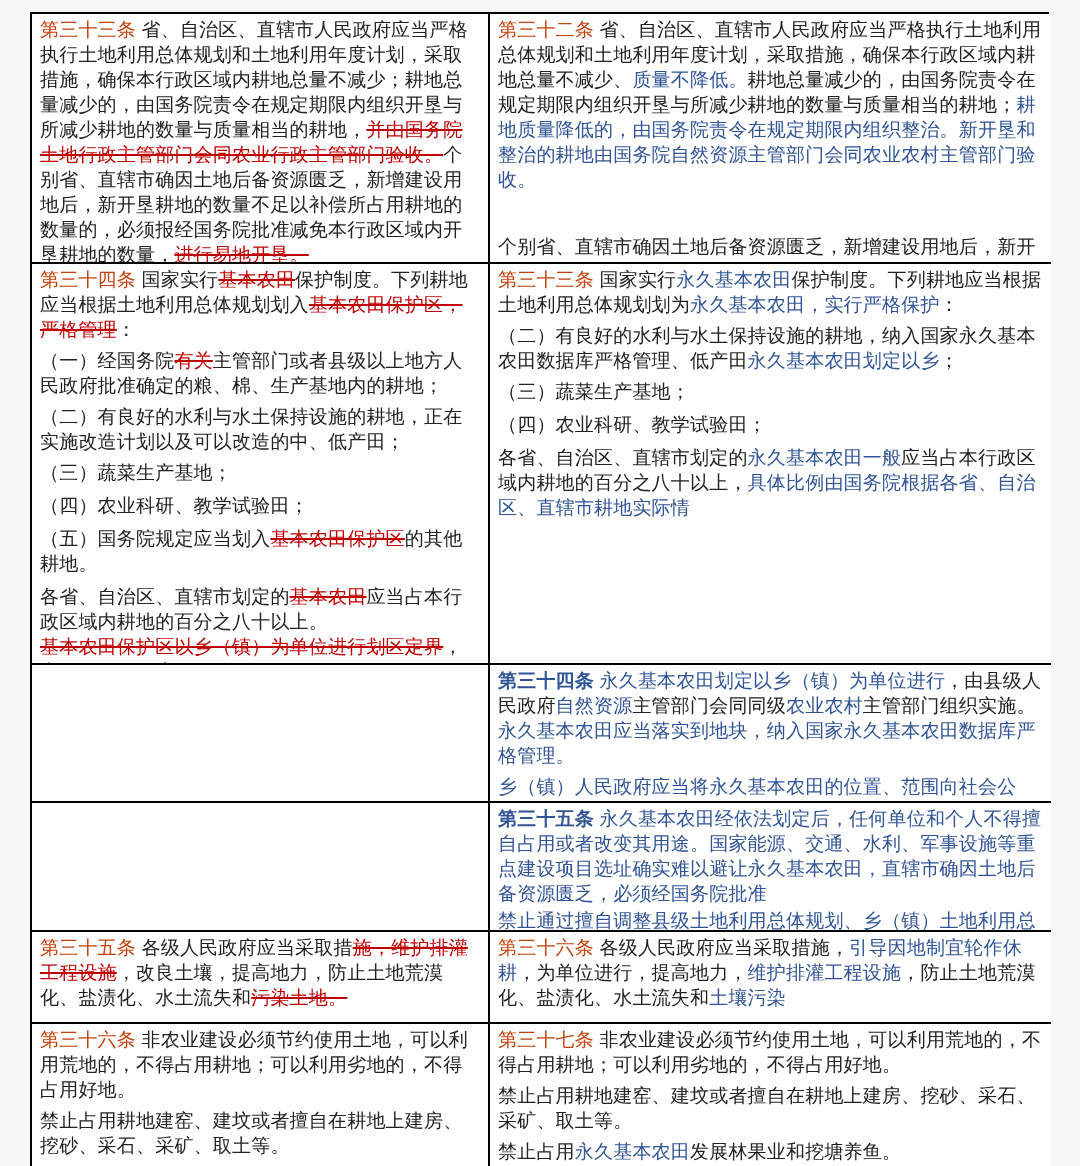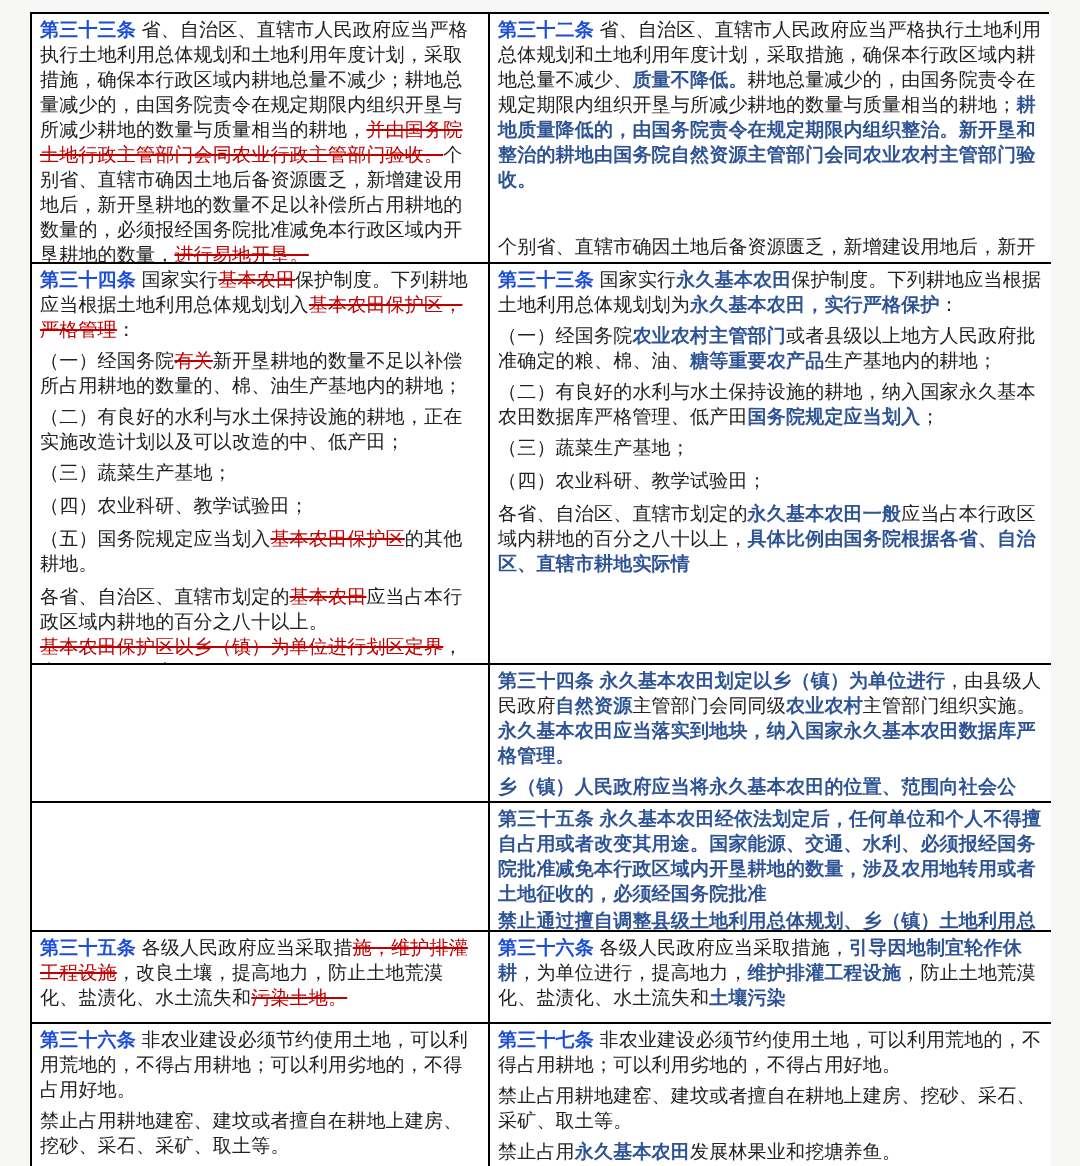--- a/index.html
+++ b/index.html
@@ -31,72 +31,71 @@
     letter-spacing:0.2px;
   }
   .cell-left{border-right:2px solid #000;}
   .cell.last-row{border-bottom:none;}
   .para{margin:0;}
   .para + .para{margin-top:6px;}
   .para.sp-none{margin-top:0;}
   .para.sp-tight{margin-top:2px;}
   .para.sp-large{margin-top:8px;}
   .para.sp-xlarge{margin-top:42px;}
-  .run-title{font-weight:bold;color:#1d4ed8;}
+  .run-title{font-weight:normal;color:#c2410c;}
   .run-del{
     color:var(--del-color,#c00000);
     text-decoration:line-through;
     text-decoration-thickness:2px;
   }
   .run-ins{
     color:var(--ins-color,#2f5496);
-    font-weight:bold;
+    font-weight:normal;
   }
   .run-title-ins{
     color:var(--ins-color,#2f5496);
     font-weight:bold;
   }
 </style>
 </head>
 <body>
 
 <div id="doc-table">
     <div class="cell cell-left" style="height: 250px;">
       <p class="para"><span class="run run-title">第三十三条</span><span class="run run-normal"> 省、自治区、直辖市人民政府应当严格执行土地利用总体规划和土地利用年度计划，采取措施，确保本行政区域内耕地总量不减少；耕地总量减少的，由国务院责令在规定期限内组织开垦与所减少耕地的数量与质量相当的耕地，</span><span class="run run-del">并由国务院土地行政主管部门会同农业行政主管部门验收。</span><span class="run run-normal">个别省、直辖市确因土地后备资源匮乏，新增建设用地后，新开垦耕地的数量不足以补偿所占用耕地的数量的，必须报经国务院批准减免本行政区域内开垦耕地的数量，</span><span class="run run-del">进行易地开垦。</span></p>
     </div>
     <div class="cell cell-right" style="height: 250px;">
       <p class="para"><span class="run run-title">第三十二条</span><span class="run run-normal"> 省、自治区、直辖市人民政府应当严格执行土地利用总体规划和土地利用年度计划，采取措施，确保本行政区域内耕地总量不减少、</span><span class="run run-ins">质量不降低。</span><span class="run run-normal">耕地总量减少的，由国务院责令在规定期限内组织开垦与所减少耕地的数量与质量相当的耕地；</span><span class="run run-ins">耕地质量降低的，由国务院责令在规定期限内组织整治。新开垦和整治的耕地由国务院自然资源主管部门会同农业农村主管部门验收。</span></p>
       <p class="para sp-xlarge"><span class="run run-normal">个别省、直辖市确因土地后备资源匮乏，新增建设用地后，新开垦耕地的数量不足以补偿所占用耕地的数量的，必须报经国务院批准减免本行政区域内</span></p>
     </div>
     <div class="cell cell-left" style="height: 401px;">
       <p class="para"><span class="run run-title">第三十四条</span><span class="run run-normal"> 国家实行</span><span class="run run-del">基本农田</span><span class="run run-normal">保护制度。下列耕地应当根据土地利用总体规划划入</span><span class="run run-del">基本农田保护区，严格管理</span><span class="run run-normal">：</span></p>
-      <p class="para"><span class="run run-normal">（一）经国务院</span><span class="run run-del">有关</span><span class="run run-normal">新开垦耕地的数量不足以补偿所占用耕地的数量的、棉、油生产基地内的耕地；</span></p>
+      <p class="para"><span class="run run-normal">（一）经国务院</span><span class="run run-del">有关</span><span class="run run-normal">主管部门或者县级以上地方人民政府批准确定的粮、棉、生产基地内的耕地；</span></p>
       <p class="para"><span class="run run-normal">（二）有良好的水利与水土保持设施的耕地，正在实施改造计划以及可以改造的中、低产田；</span></p>
       <p class="para"><span class="run run-normal">（三）蔬菜生产基地；</span></p>
       <p class="para sp-large"><span class="run run-normal">（四）农业科研、教学试验田；</span></p>
       <p class="para sp-large"><span class="run run-normal">（五）国务院规定应当划入</span><span class="run run-del">基本农田保护区</span><span class="run run-normal">的其他耕地。</span></p>
       <p class="para sp-large"><span class="run run-normal">各省、自治区、直辖市划定的</span><span class="run run-del">基本农田</span><span class="run run-normal">应当占本行政区域内耕地的百分之八十以上。</span></p>
       <p class="para sp-none"><span class="run run-del">基本农田保护区以乡（镇）为单位进行划区定界</span><span class="run run-normal">，由县级人民政府</span></p>
     </div>
     <div class="cell cell-right" style="height: 401px;">
       <p class="para"><span class="run run-title">第三十三条</span><span class="run run-normal"> 国家实行</span><span class="run run-ins">永久基本农田</span><span class="run run-normal">保护制度。下列耕地应当根据土地利用总体规划划为</span><span class="run run-ins">永久基本农田，实行严格保护</span><span class="run run-normal">：</span></p>
-      <p class="para"><span class="run run-normal">（一）经国务院</span><span class="run run-ins">农业农村主管部门</span><span class="run run-normal">或者县级以上地方人民政府批准确定的粮、棉、油、</span><span class="run run-ins">糖等重要农产品</span><span class="run run-normal">生产基地内的耕地；</span></p>
-      <p class="para"><span class="run run-normal">（二）有良好的水利与水土保持设施的耕地，纳入国家永久基本农田数据库严格管理、低产田</span><span class="run run-ins">国务院规定应当划入</span><span class="run run-normal">；</span></p>
+      <p class="para"><span class="run run-normal">（二）有良好的水利与水土保持设施的耕地，纳入国家永久基本农田数据库严格管理、低产田</span><span class="run run-ins">永久基本农田划定以乡</span><span class="run run-normal">；</span></p>
       <p class="para"><span class="run run-normal">（三）蔬菜生产基地；</span></p>
       <p class="para sp-large"><span class="run run-normal">（四）农业科研、教学试验田；</span></p>
       <p class="para sp-large"><span class="run run-normal">各省、自治区、直辖市划定的</span><span class="run run-ins">永久基本农田一般</span><span class="run run-normal">应当占本行政区域内耕地的百分之八十以上，</span><span class="run run-ins">具体比例由国务院根据各省、自治区、直辖市耕地实际情</span></p>
     </div>
     <div class="cell cell-left" style="height: 138px;"></div>
     <div class="cell cell-right" style="height: 138px;">
       <p class="para"><span class="run run-title-ins">第三十四条</span><span class="run run-normal"> </span><span class="run run-ins">永久基本农田划定以乡（镇）为单位进行</span><span class="run run-normal">，由县级人民政府</span><span class="run run-ins">自然资源</span><span class="run run-normal">主管部门会同同级</span><span class="run run-ins">农业农村</span><span class="run run-normal">主管部门组织实施。</span><span class="run run-ins">永久基本农田应当落实到地块，纳入国家永久基本农田数据库严格管理。</span></p>
       <p class="para"><span class="run run-ins">乡（镇）人民政府应当将永久基本农田的位置、范围向社会公告，并设立保护标志。</span></p>
     </div>
     <div class="cell cell-left" style="height: 129px;"></div>
     <div class="cell cell-right" style="height: 129px;">
-      <p class="para"><span class="run run-title-ins">第三十五条</span><span class="run run-ins"> 永久基本农田经依法划定后，任何单位和个人不得擅自占用或者改变其用途。国家能源、交通、水利、必须报经国务院批准减免本行政区域内开垦耕地的数量，涉及农用地转用或者土地征收的，必须经国务院批准</span></p>
+      <p class="para"><span class="run run-title-ins">第三十五条</span><span class="run run-ins"> 永久基本农田经依法划定后，任何单位和个人不得擅自占用或者改变其用途。国家能源、交通、水利、军事设施等重点建设项目选址确实难以避让永久基本农田，直辖市确因土地后备资源匮乏，必须经国务院批准</span></p>
       <p class="para sp-tight"><span class="run run-ins">禁止通过擅自调整县级土地利用总体规划、乡（镇）土地利用总体规划等方式规避永久基本农田农用地转用或者土地征收的审批。</span></p>
     </div>
     <div class="cell cell-left" style="height: 92px;">
       <p class="para"><span class="run run-title">第三十五条</span><span class="run run-normal"> 各级人民政府应当采取措</span><span class="run run-del">施，维护排灌工程设施</span><span class="run run-normal">，改良土壤，提高地力，防止土地荒漠化、盐渍化、水土流失和</span><span class="run run-del">污染土地。</span></p>
     </div>
     <div class="cell cell-right" style="height: 92px;">
       <p class="para"><span class="run run-title">第三十六条</span><span class="run run-normal"> 各级人民政府应当采取措施，</span><span class="run run-ins">引导因地制宜轮作休耕</span><span class="run run-normal">，为单位进行，提高地力，</span><span class="run run-ins">维护排灌工程设施</span><span class="run run-normal">，防止土地荒漠化、盐渍化、水土流失和</span><span class="run run-ins">土壤污染</span></p>
     </div>
     <div class="cell cell-left last-row" style="height: 160px;">
       <p class="para"><span class="run run-title">第三十六条</span><span class="run run-normal"> 非农业建设必须节约使用土地，可以利用荒地的，不得占用耕地；可以利用劣地的，不得占用好地。</span></p>

